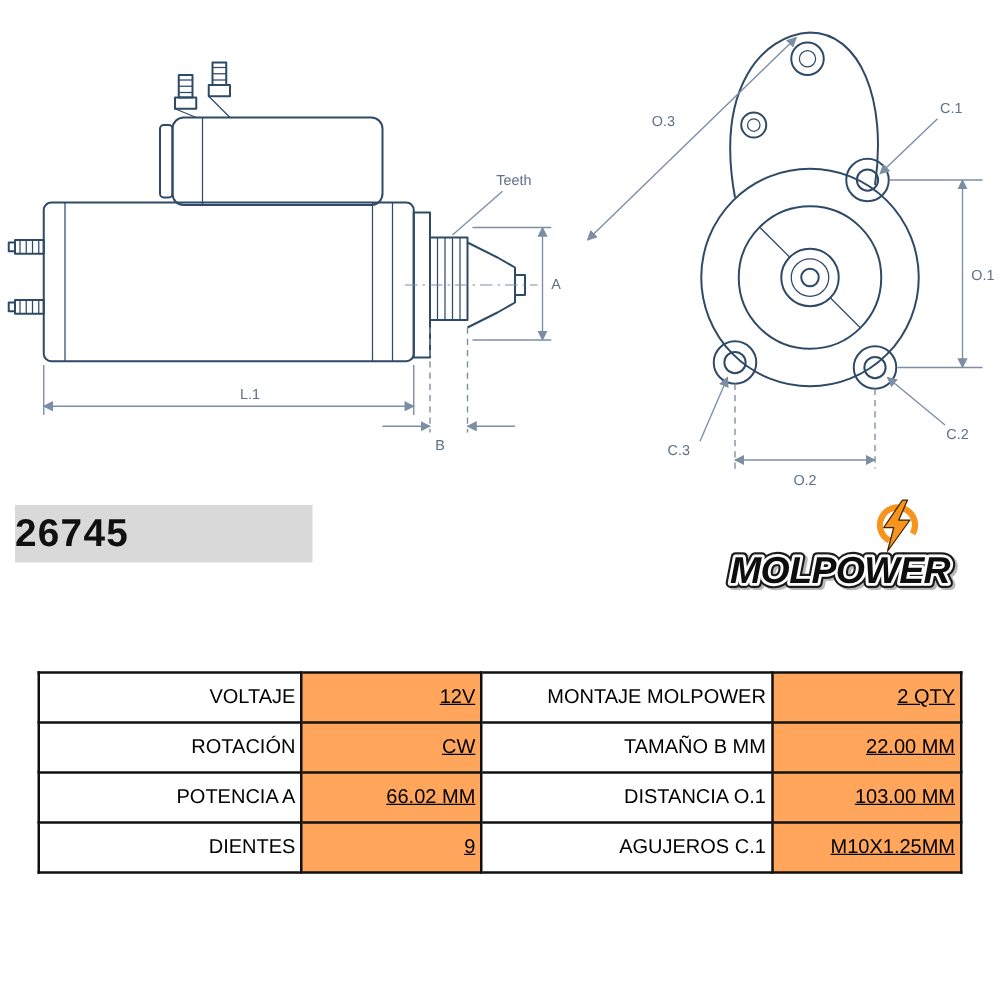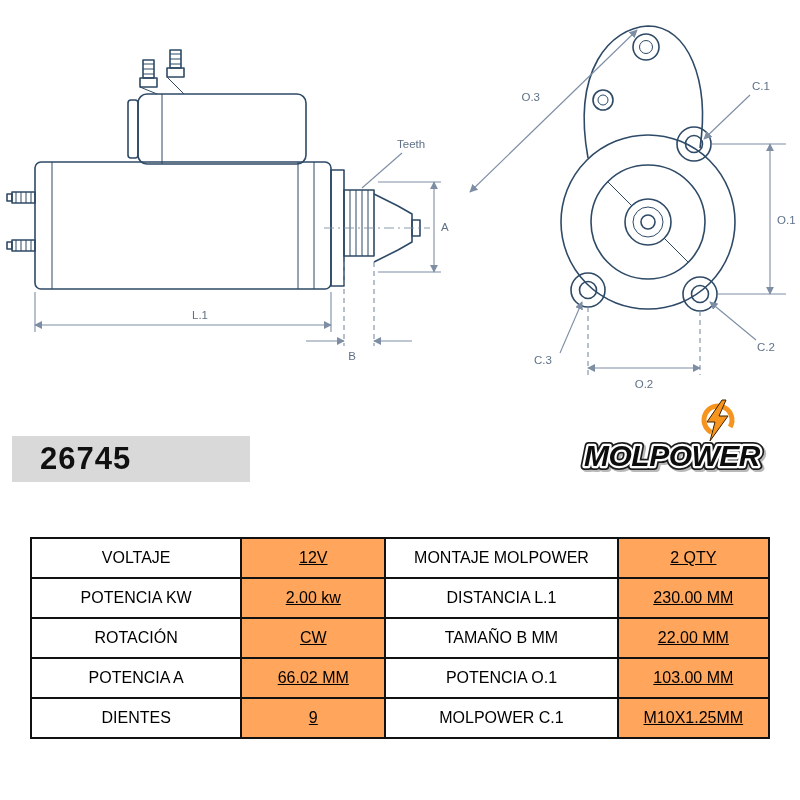--- a/index.html
+++ b/index.html
@@ -15,41 +15,41 @@
   .draw      { fill: none; stroke: var(--drawing-line); stroke-width: 1.6; stroke-linejoin: round; }
   .draw-thin { fill: none; stroke: var(--drawing-line); stroke-width: 1; }
   .dim       { fill: none; stroke: var(--dim-line); stroke-width: 1.1; }
   .dim-dash  { stroke-dasharray: 5 4; }
   .axis      { stroke-dasharray: 10 4 2 4; stroke-width: 0.9; }
   .dim-label { fill: var(--dim-text); font-size: 11.5px; font-family: "Liberation Sans", sans-serif; }
   .dim-marker{ fill: var(--dim-line); }
 
   
   .part-badge {
-    position: absolute; left: 12px; top: 436px; width: 238px; height: 46px;
+    position: absolute; left: 12px; top: 404px; width: 238px; height: 46px;
     background: var(--part-box-bg);
-    display: flex; align-items: center; padding-left: 28px;
+    display: flex; align-items: center; 
     font-size: 31px; font-weight: bold; letter-spacing: 1px; color: #101010;
   }
 
   
   .logo { position: absolute; right: 10px; top: 398px; }
   .logo-text    { font-size: 30px; font-weight: bold; font-style: italic; letter-spacing: -0.5px;
                   font-family: "Liberation Sans", sans-serif; }
   .logo-shadow  { stroke: #b9b9b9; stroke-width: 8; fill: none; stroke-linejoin: round; }
   .logo-outline { stroke: #1c1c1c; stroke-width: 8; fill: none; stroke-linejoin: round; }
   .logo-face    { stroke: #ffffff; stroke-width: 4.5; fill: #0d0d0d; paint-order: stroke; stroke-linejoin: round; }
   .bolt      { fill: var(--logo-orange); stroke: #3a2200; stroke-width: 1; stroke-linejoin: round; }
   .bolt-ring { fill: none; stroke: var(--logo-orange); stroke-width: 5; }
 
   
   .spec-table { position: absolute; left: 30px; top: 537px; width: 740px; border-collapse: collapse; }
   .spec-table td {
     border: 2px solid var(--table-border);
-    height: 40px; text-align: center; vertical-align: middle;
+    height: 40px; text-align: right; vertical-align: middle;
     font-size: 16px; color: #000; padding: 0 4px;
   }
   td.value-cell { background: var(--table-value-bg); text-decoration: underline; }
 </style>
 </head>
 <body>
 
 <svg class="drawings" width="800" height="400" viewBox="0 0 800 400">
   <defs>
     <marker id="arr" viewBox="0 0 10 10" refX="9" refY="5" markerWidth="7.5" markerHeight="7.5" orient="auto-start-reverse">
@@ -233,37 +233,31 @@
       <col style="width:20.5%">
   </colgroup>
   <tbody>
     <tr>
       <td>VOLTAJE</td>
       <td class="value-cell">12V</td>
       <td>MONTAJE MOLPOWER</td>
       <td class="value-cell">2 QTY</td>
     </tr>
     <tr>
-      <td>POTENCIA KW</td>
-      <td class="value-cell">2.00 kw</td>
-      <td>DISTANCIA L.1</td>
-      <td class="value-cell">230.00 MM</td>
-    </tr>
-    <tr>
       <td>ROTACIÓN</td>
       <td class="value-cell">CW</td>
       <td>TAMAÑO B MM</td>
       <td class="value-cell">22.00 MM</td>
     </tr>
     <tr>
       <td>POTENCIA A</td>
       <td class="value-cell">66.02 MM</td>
-      <td>POTENCIA O.1</td>
+      <td>DISTANCIA O.1</td>
       <td class="value-cell">103.00 MM</td>
     </tr>
     <tr>
       <td>DIENTES</td>
       <td class="value-cell">9</td>
-      <td>MOLPOWER C.1</td>
+      <td>AGUJEROS C.1</td>
       <td class="value-cell">M10X1.25MM</td>
     </tr>
   </tbody>
 </table>
 
 </body></html>

